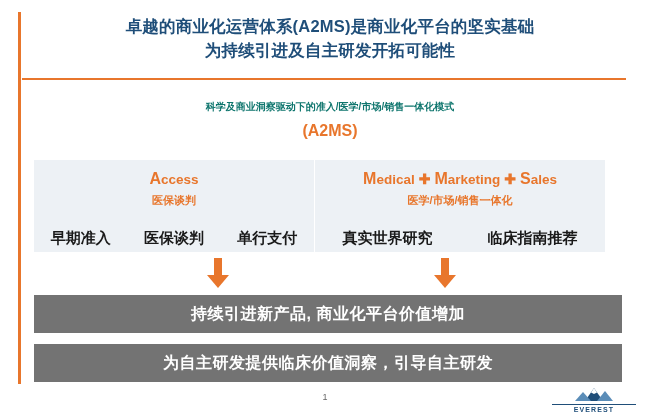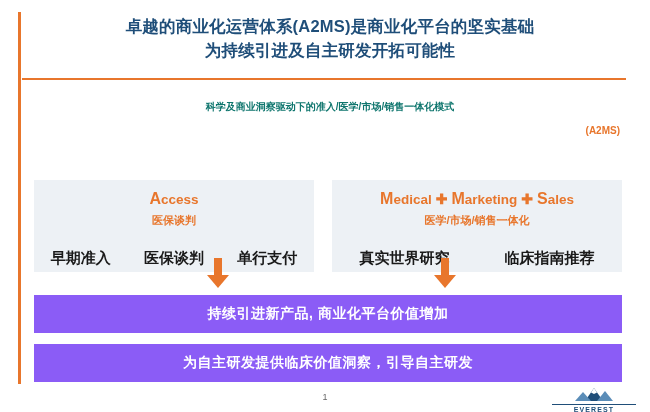--- a/index.html
+++ b/index.html
@@ -61,48 +61,46 @@
     text-align: center;
   }
   .subtitle-line1 {
     color: #0f766e;
     font-size: 10px;
     font-weight: bold;
     line-height: 22px;
   }
   .subtitle-line2 {
     color: #E8762C;
-    font-size: 10px;
+    font-size: 16px;
     font-weight: bold;
     line-height: 20px;
     margin-top: 3px;
-    text-align: right;
   }
   
   .panels {
     position: absolute;
     left: 34px;
     top: 160px;
     width: 588px;
     height: 92px;
   }
   .panel {
     position: absolute;
     top: 0;
     height: 92px;
     background: #EDF1F5;
     box-sizing: border-box;
-    margin-top: 20px;
   }
   .panel-access {
     left: 0;
     width: 280px;
   }
   .panel-mms {
-    left: 298px;
+    left: 281px;
     width: 290px;
   }
   .panel-head {
     text-align: center;
     padding-top: 10px;
     color: #E8762C;
     font-weight: bold;
     font-size: 13.5px;
     line-height: 17px;
   }
@@ -174,23 +172,23 @@
   .arrow-right {
     left: 434px;
     top: 258px;
   }
   
   .banner {
     position: absolute;
     left: 34px;
     width: 588px;
     height: 38px;
-    background: #8b5cf6;
+    background: #737373;
     color: #ffffff;
-    font-size: 14px;
+    font-size: 16px;
     font-weight: bold;
     display: flex;
     align-items: center;
     justify-content: center;
     letter-spacing: 0.5px;
   }
   .banner-1 { top: 295px; }
   .banner-2 { top: 344px; }
   
   .page-number {

